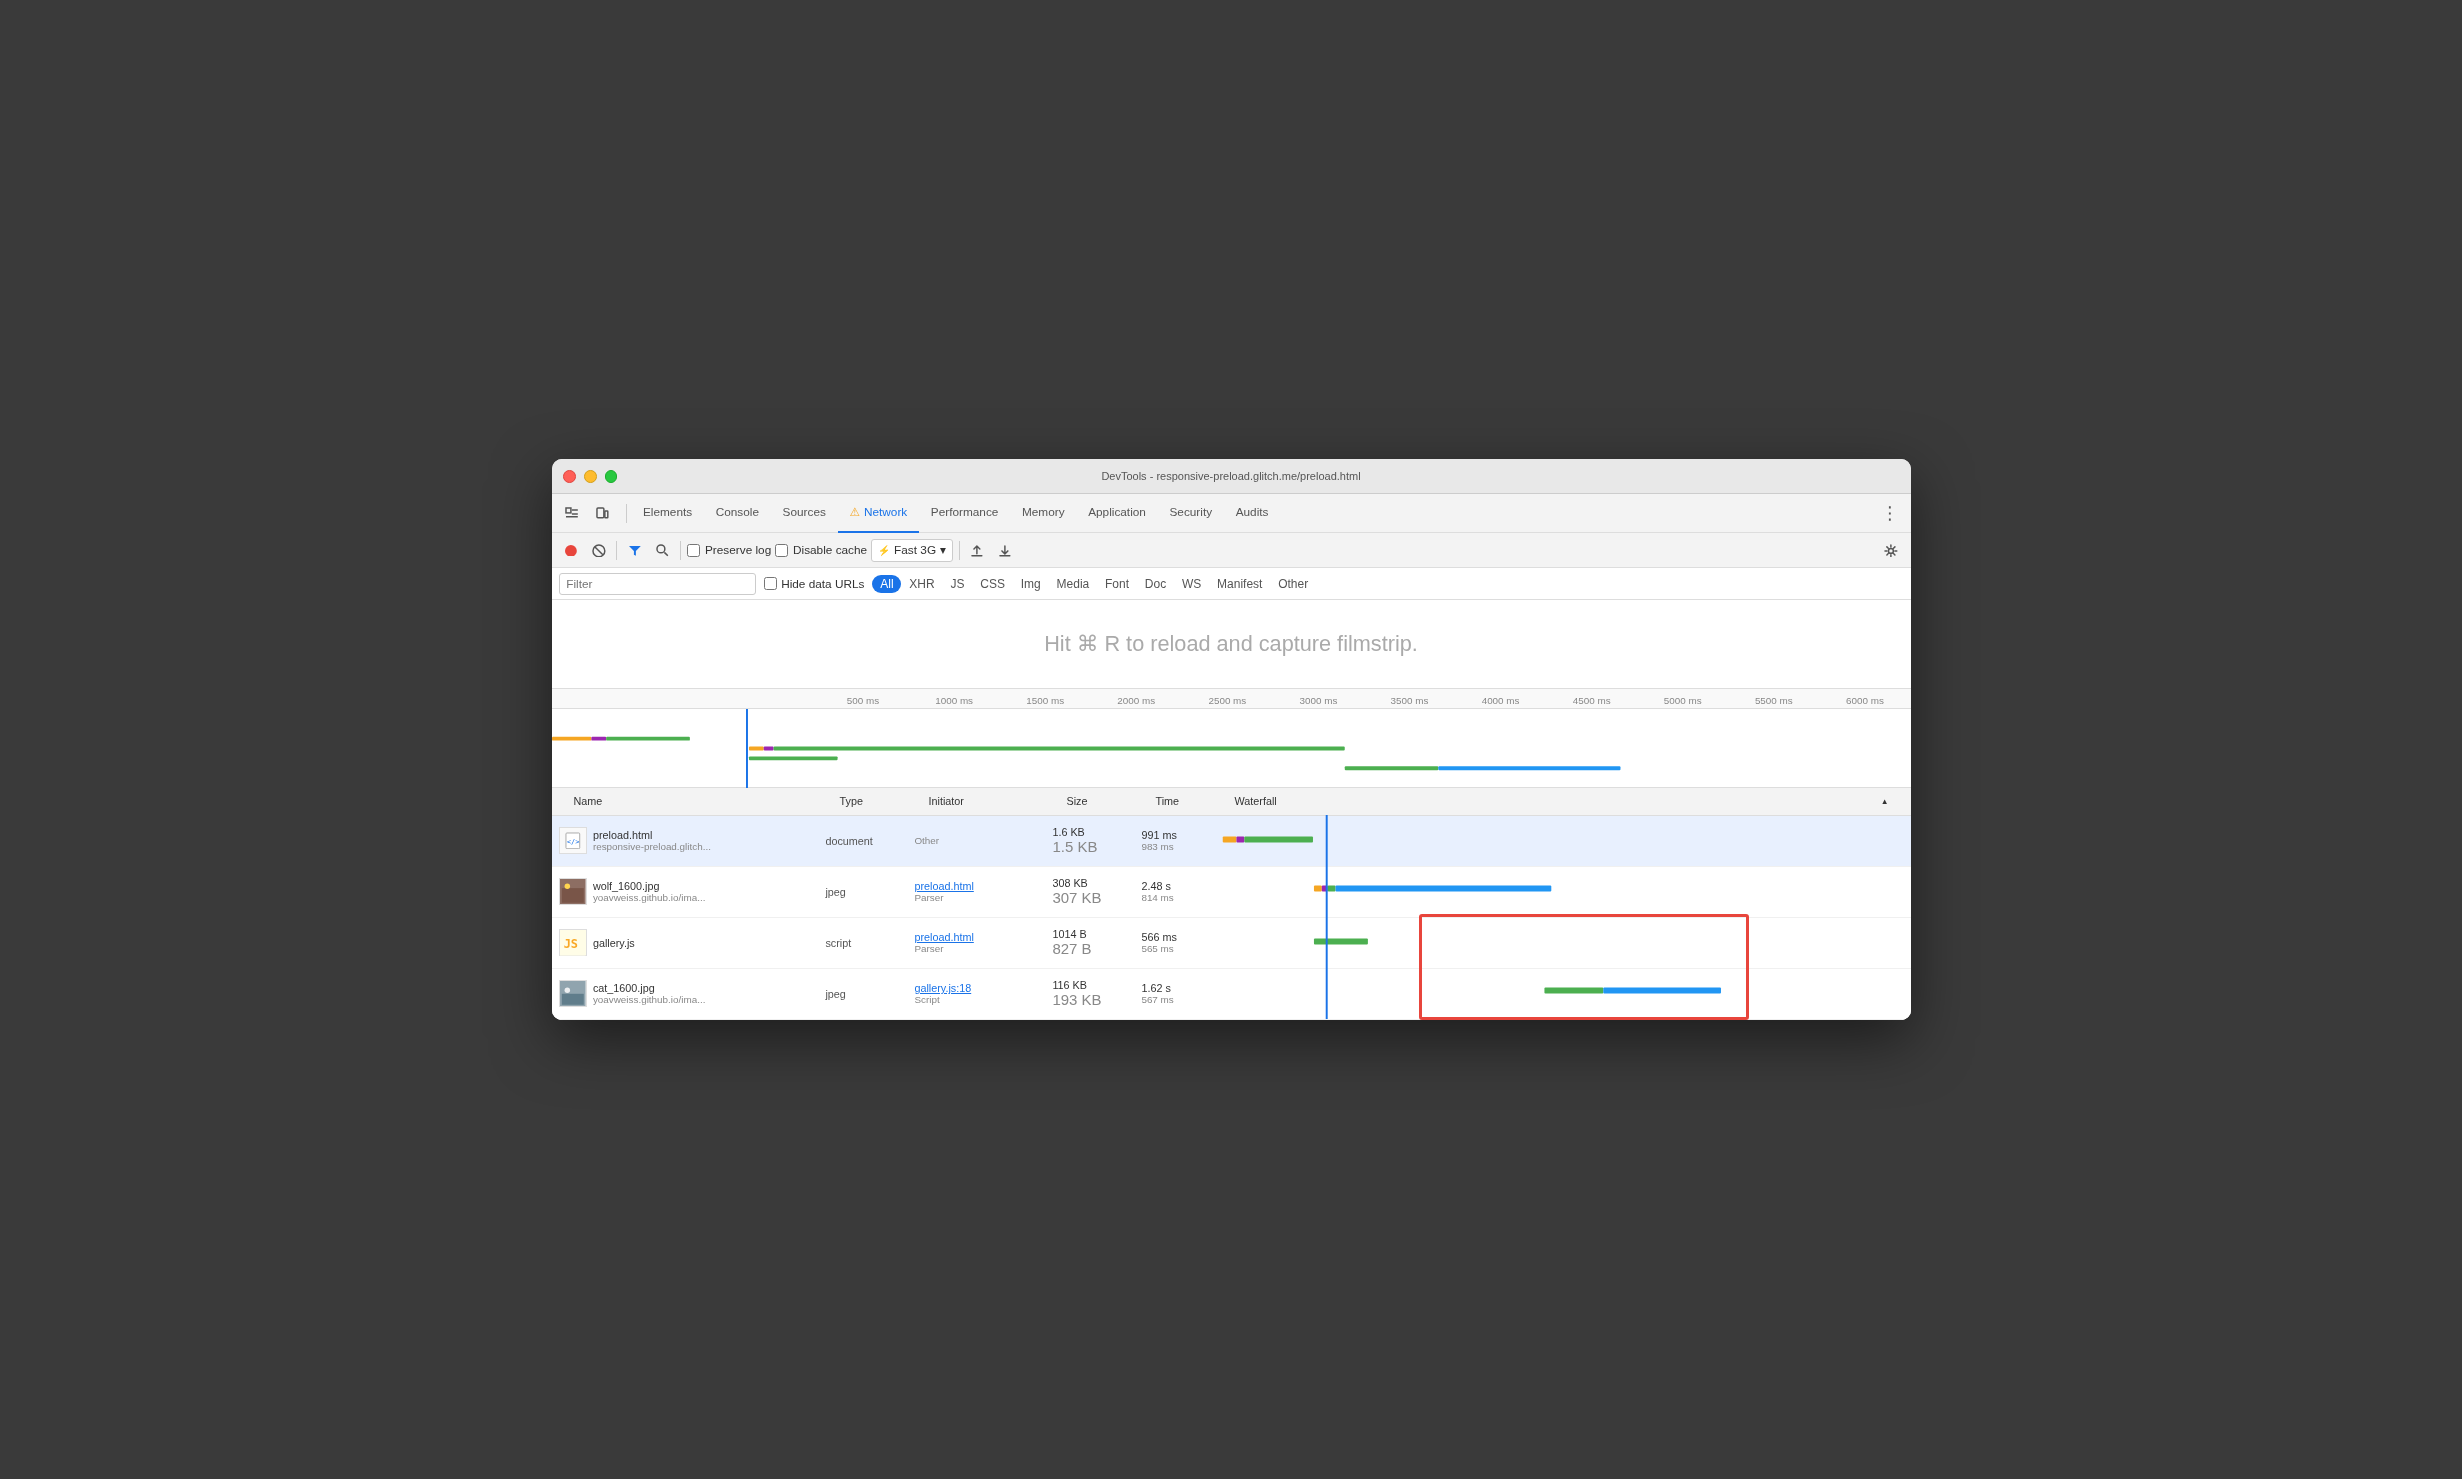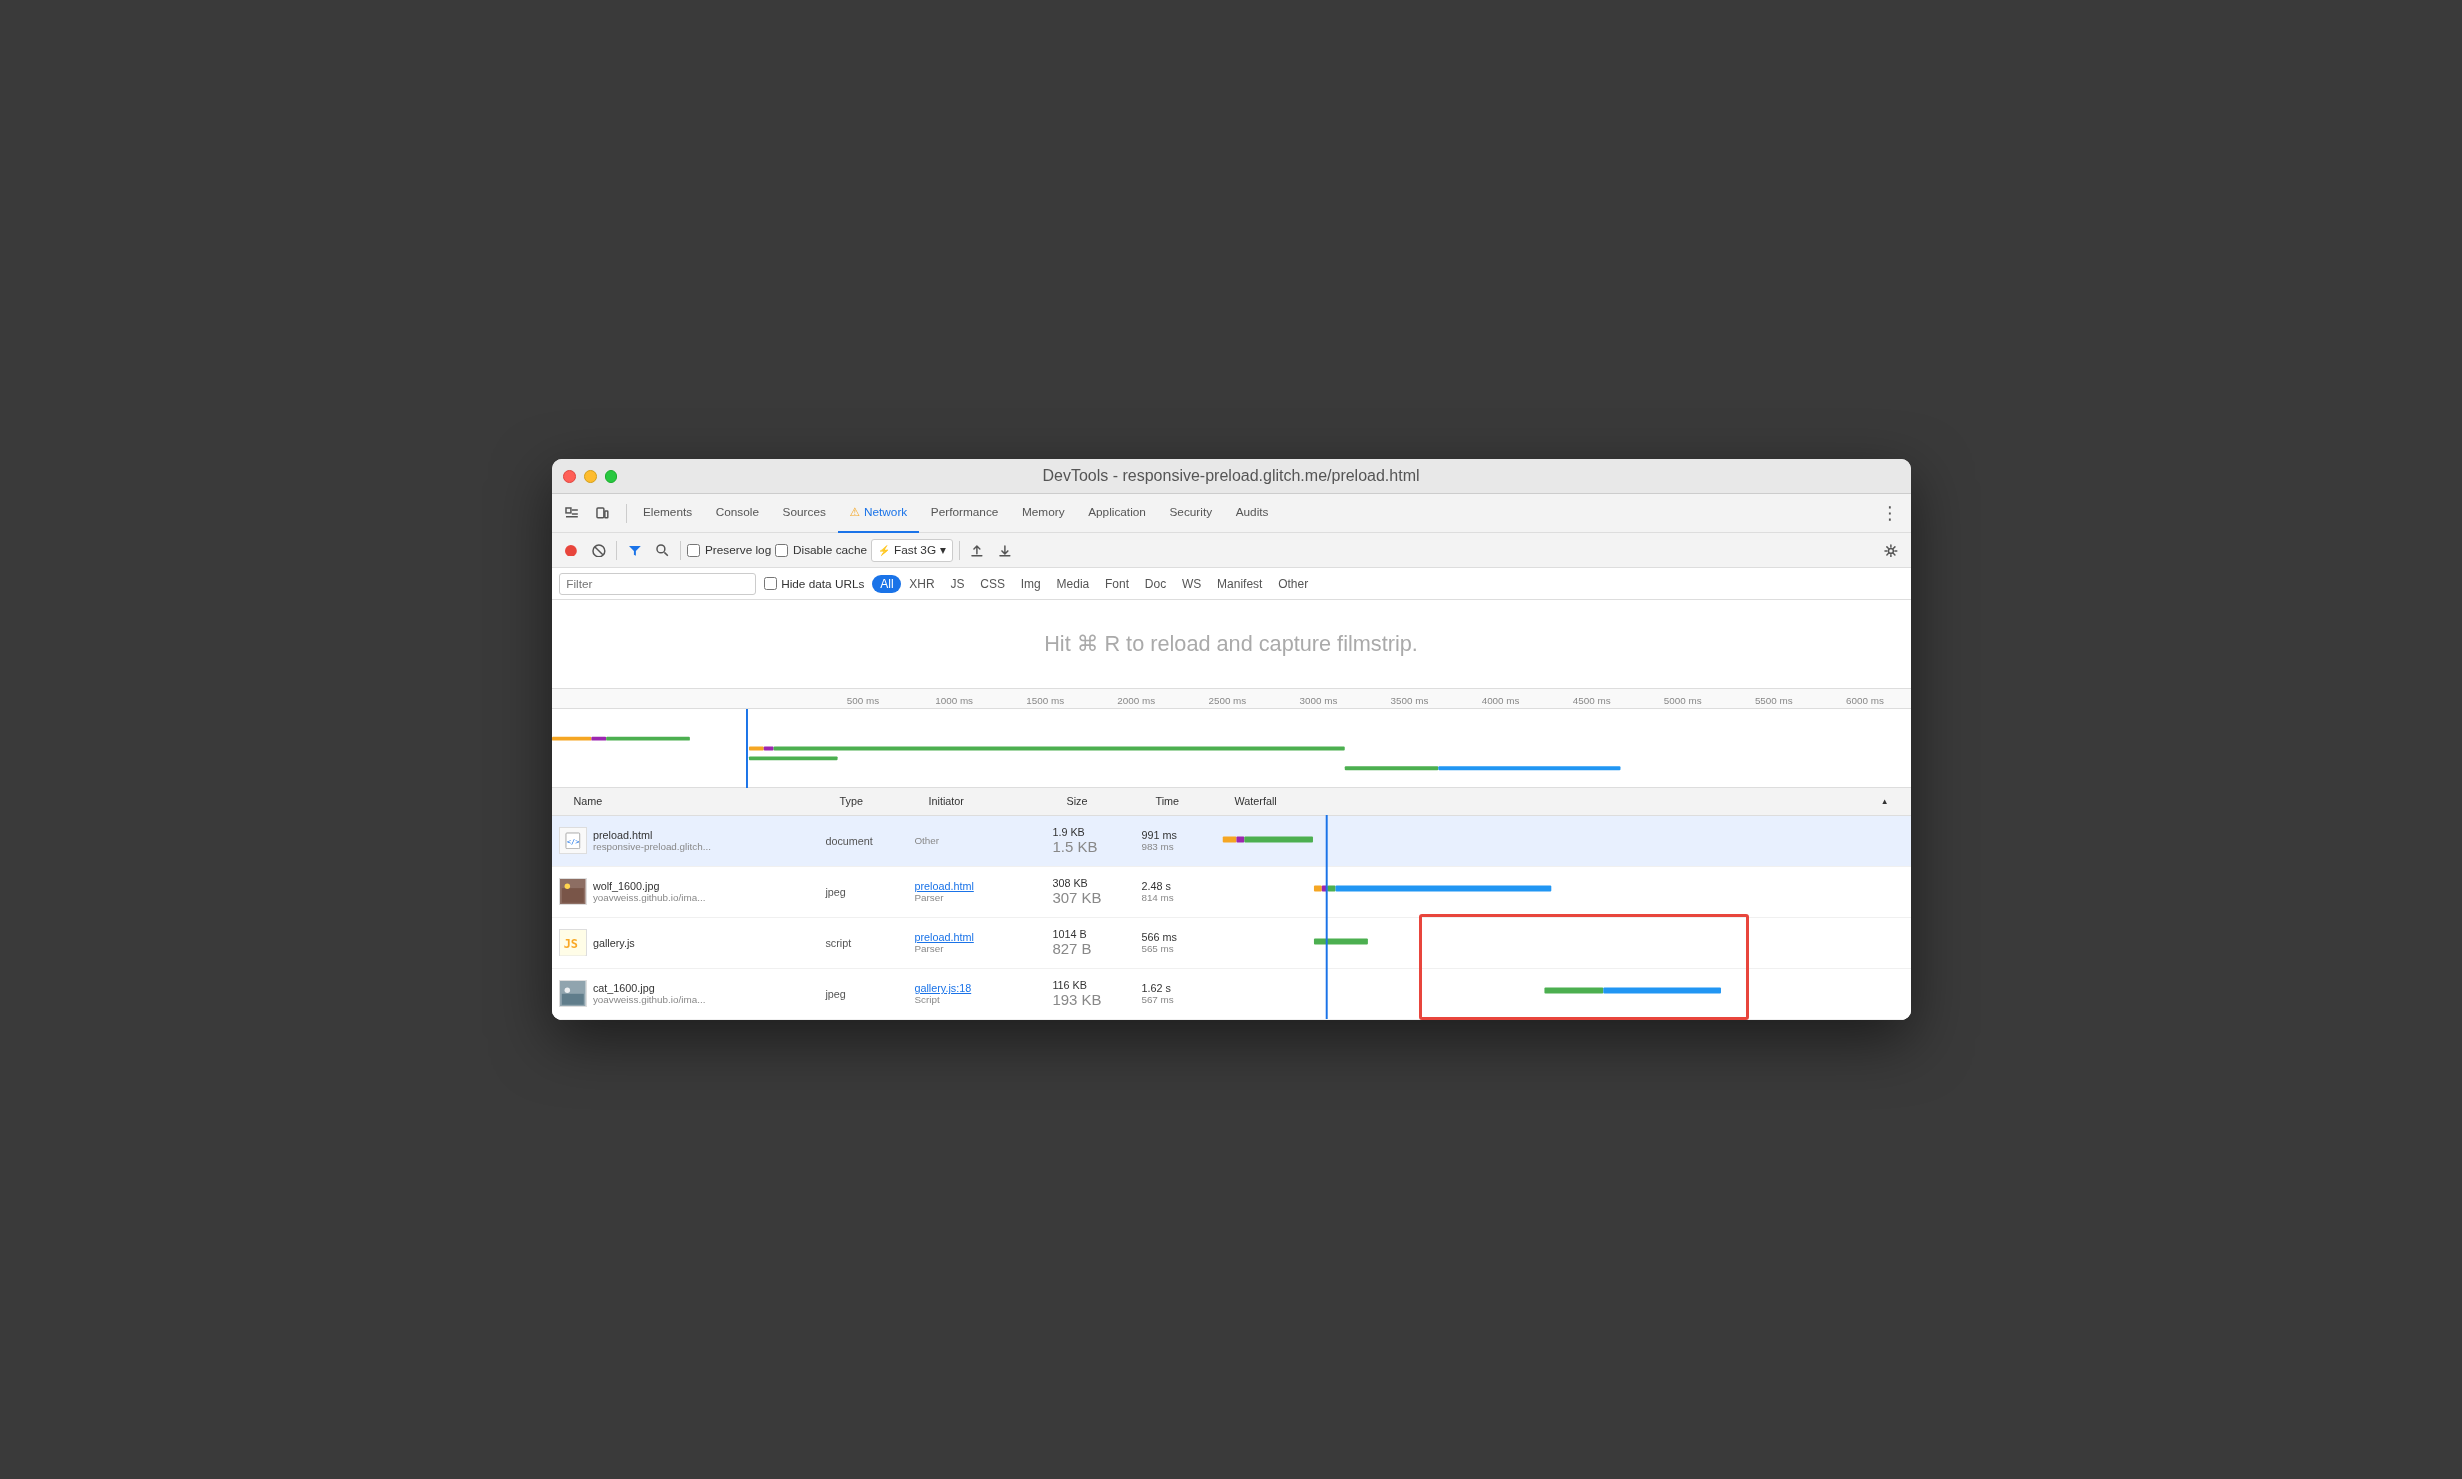--- a/index.html
+++ b/index.html
@@ -36,21 +36,21 @@
       height: 12.8px;
       border-radius: 50%;
     }
     .tl-red { background: #ff5f57; border: 1px solid #e0443e; }
     .tl-yellow { background: #febc2e; border: 1px solid #d4a017; }
     .tl-green { background: #28c840; border: 1px solid #1aad2b; }
     .titlebar-text {
       position: absolute;
       left: 50%;
       transform: translateX(-50%);
-      font-size: 16px;
+      font-size: 11px;
       color: #555;
     }
     .devtools {
       background: #fff;
       font-size: 11.8px;
       color: #333;
     }
     .tabs-row {
       display: flex;
       align-items: center;
@@ -580,21 +580,21 @@
             <div class="row-url">responsive-preload.glitch...</div>
           </div>
         </div>
         <div class="row-type">
           <span>document</span>
         </div>
         <div class="row-initiator">
           <div class="initiator-sub">Other</div>
         </div>
         <div class="row-size">
-          <div class="size-main">1.9 KB</div>
+          <div class="size-main">1.6 KB</div>
           <div class="size-sub">1.5 KB</div>
         </div>
         <div class="row-time">
           <div class="time-main">991 ms</div>
           <div class="time-sub">983 ms</div>
         </div>
         <div class="row-waterfall">
           <svg width="100%" height="51" viewBox="0 0 694 52">
             <rect x="2" y="22" width="14" height="6" fill="#f5a623" rx="1"></rect>
             <rect x="16" y="22" width="8" height="6" fill="#9c27b0" rx="1"></rect>

